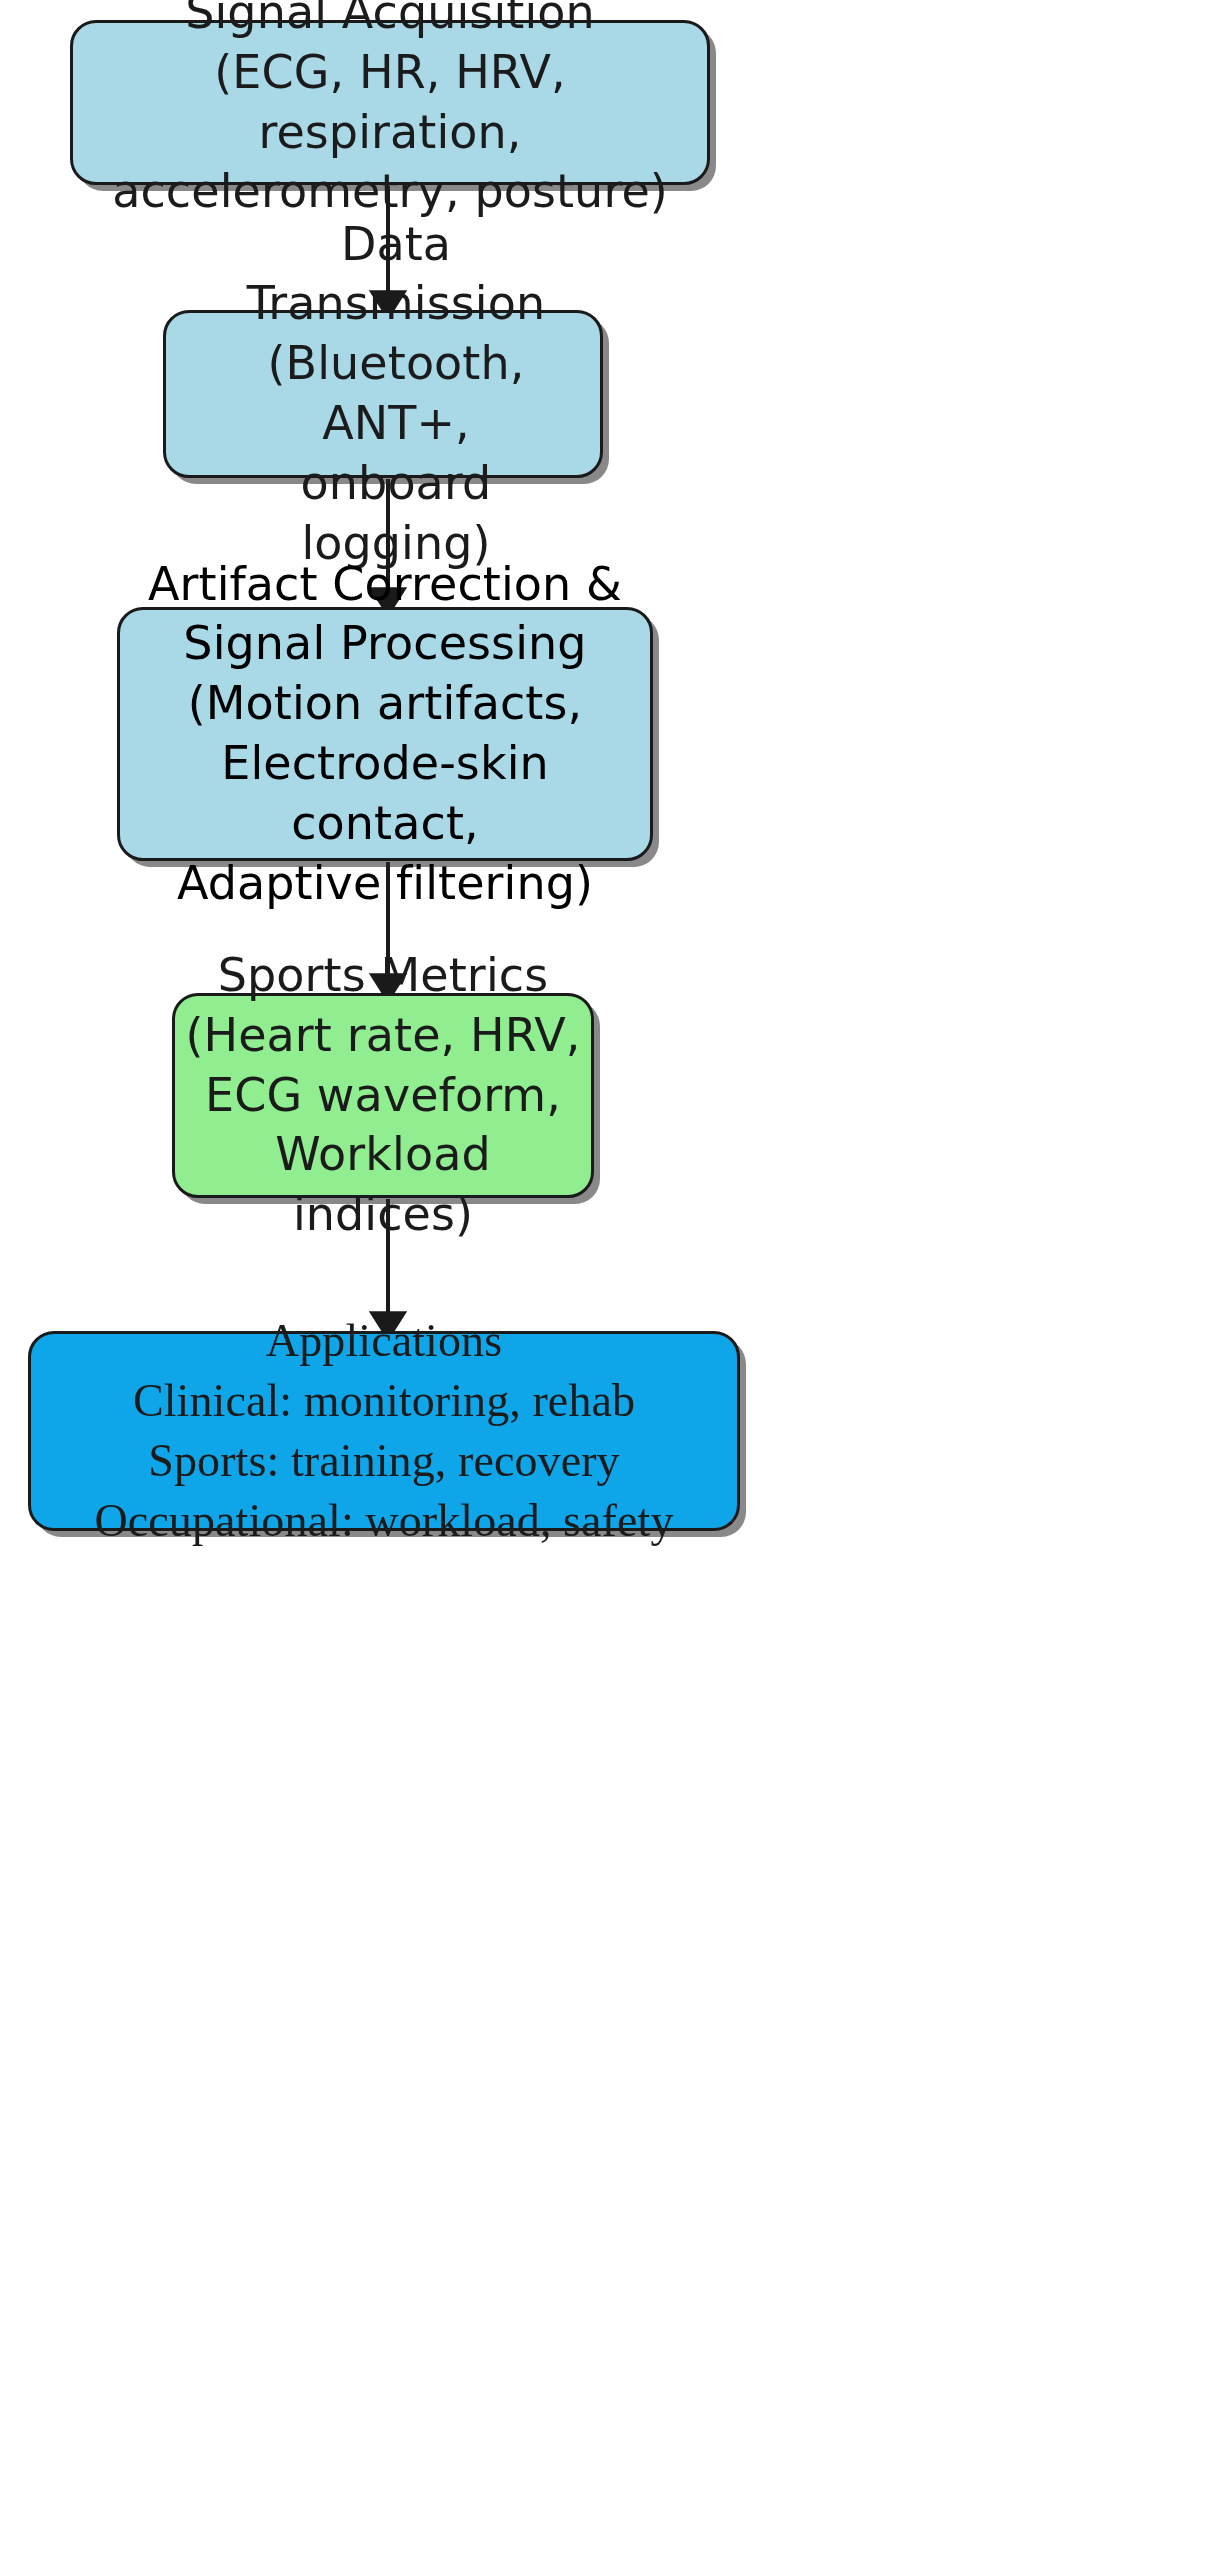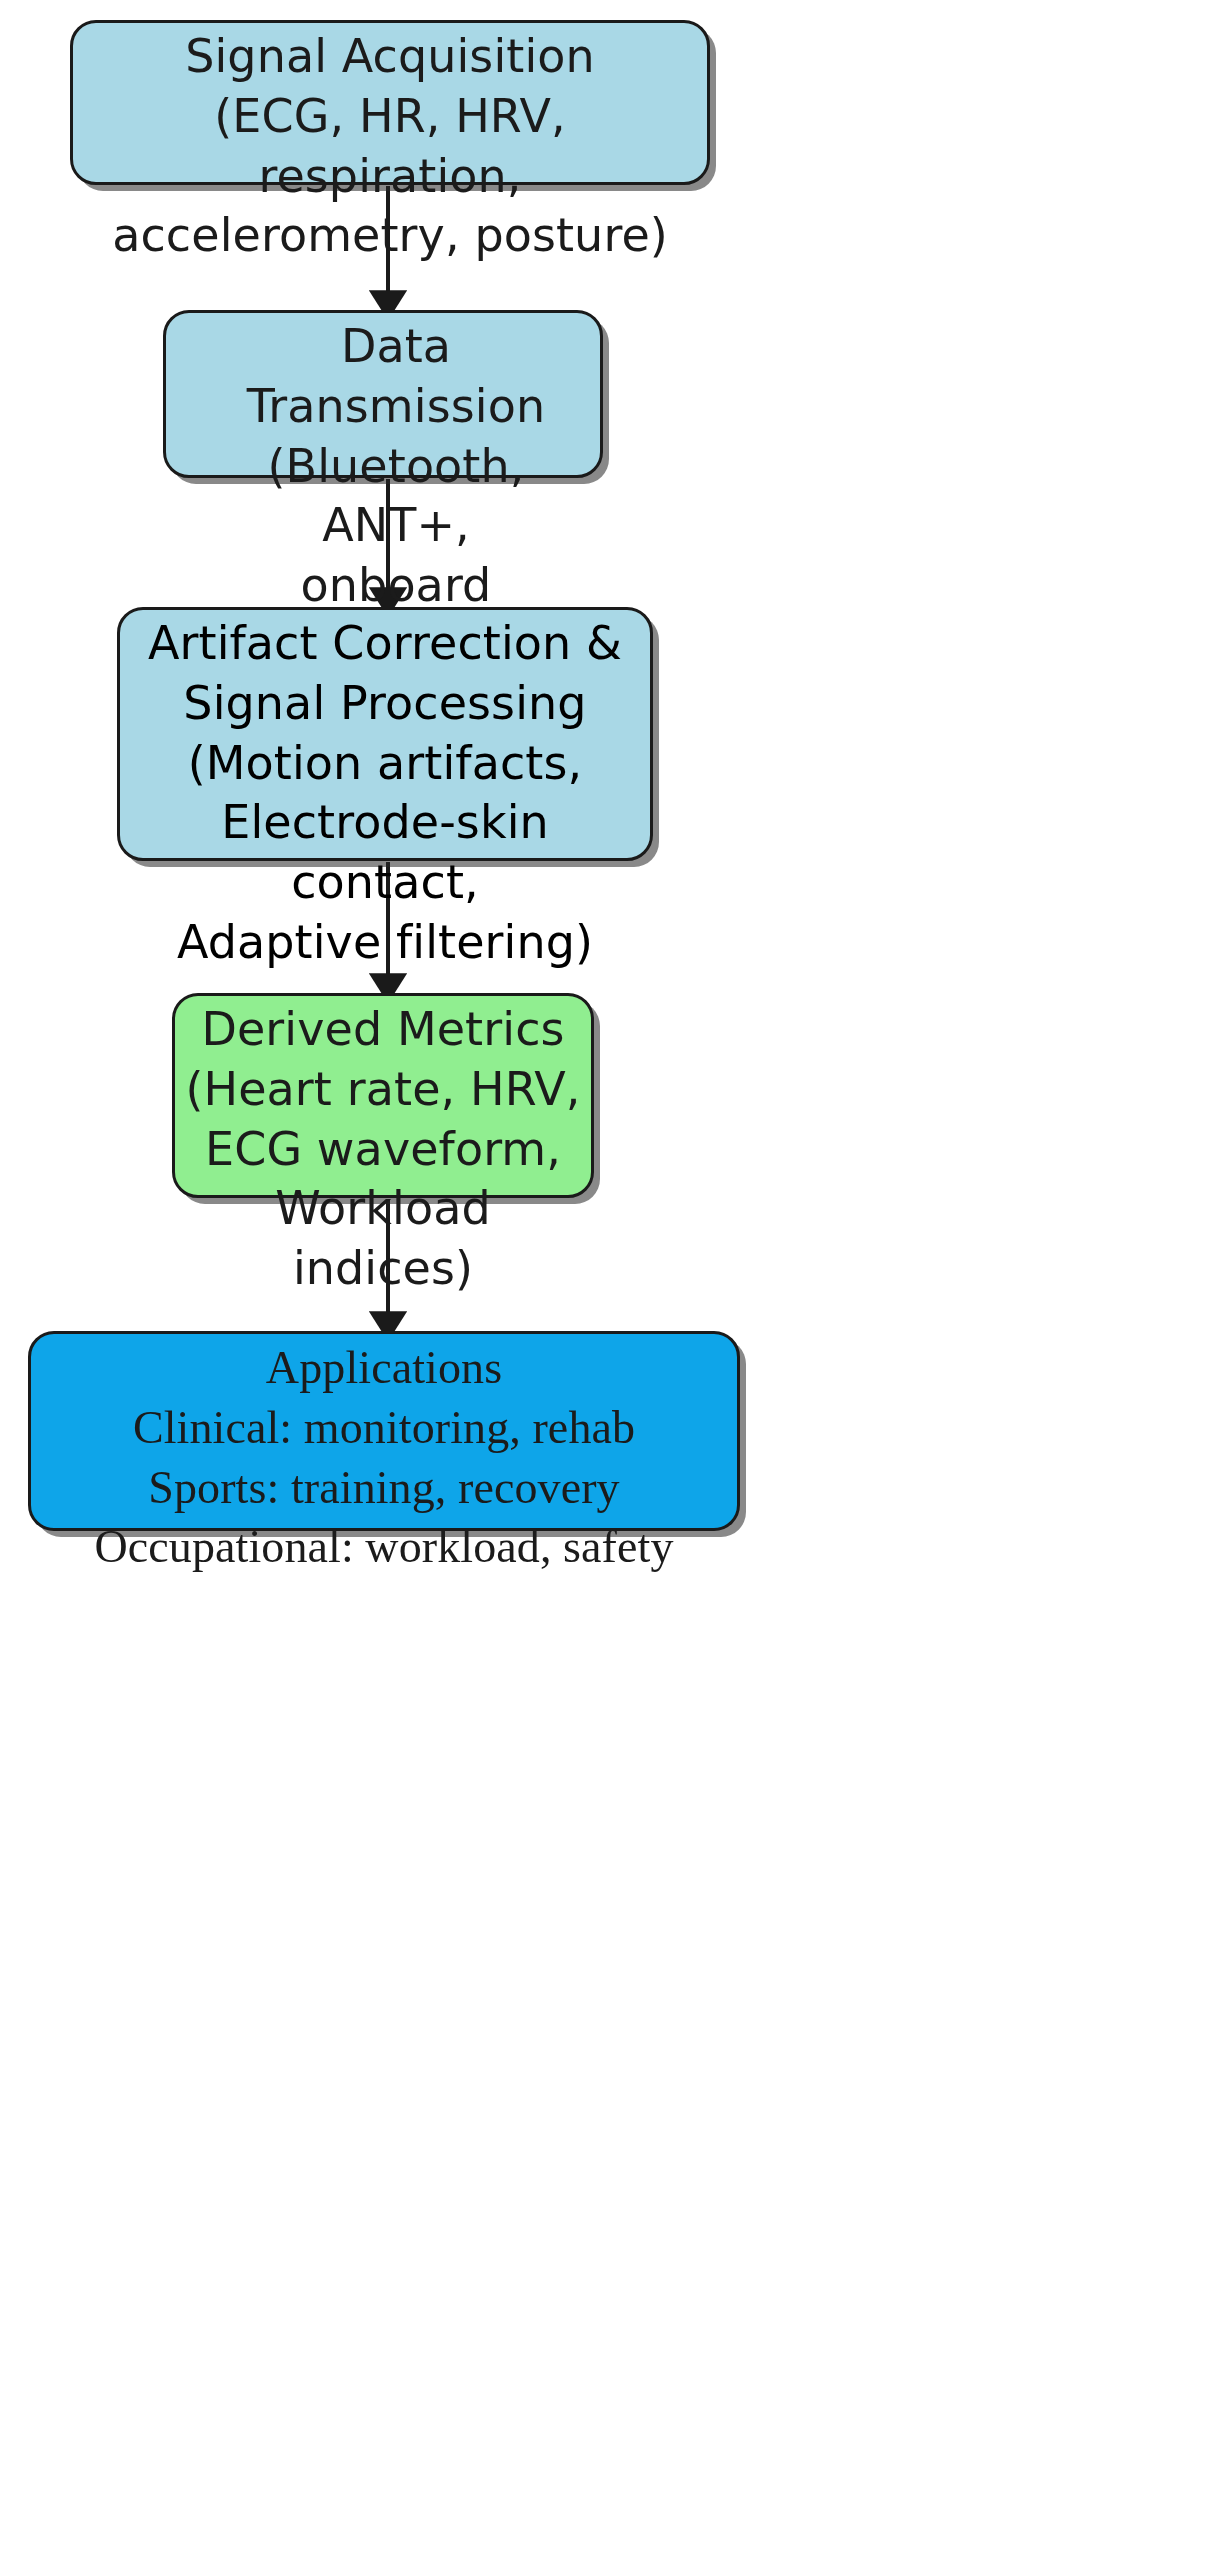--- a/index.html
+++ b/index.html
@@ -19,20 +19,21 @@
     position: absolute;
     inset: 0;
     width: 1227px;
     height: 2549px;
   }
 
   .node {
     position: absolute;
     box-sizing: border-box;
     display: flex;
+    align-items: center;
     justify-content: center;
     text-align: center;
     border: 3px solid #1a1a1a;
     border-radius: 26px;
     color: #1b1b1b;
     font-size: 46px;
     line-height: 1.30;
     letter-spacing: 0.1px;
     font-weight: 400;
     box-shadow: 7px 7px 0 -1px rgba(40,40,40,0.55);
@@ -108,21 +109,21 @@
 
   <div class="node" id="node-artifact-correction" style="background: rgb(169, 216, 230); border-color: rgb(26, 26, 26); color: #000000;">
     <span class="node-text">Artifact Correction &amp;
 Signal Processing
 (Motion artifacts,
 Electrode-skin contact,
 Adaptive filtering)</span>
   </div>
 
   <div class="node" id="node-derived-metrics" style="background: rgb(144, 238, 144); border-color: rgb(26, 26, 26); color: rgb(27, 27, 27);">
-    <span class="node-text">Derived Metrics
+    <span class="node-text">Sports Metrics
 (Heart rate, HRV,
 ECG waveform,
 Workload indices)</span>
   </div>
 
   <div class="node" id="node-applications" style="background: #0ea5e9; border-color: rgb(26, 26, 26); color: rgb(27, 27, 27); font-family: Liberation Serif, serif;">
     <span class="node-text">Applications
 Clinical: monitoring, rehab
 Sports: training, recovery
 Occupational: workload, safety</span>

